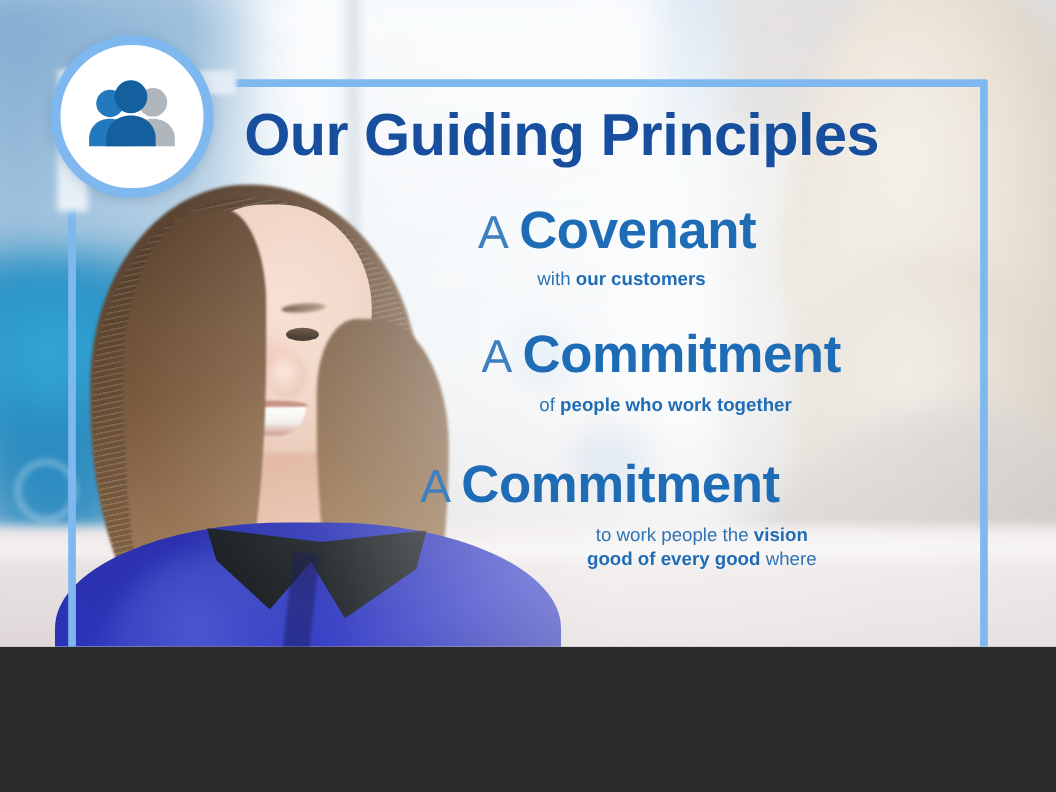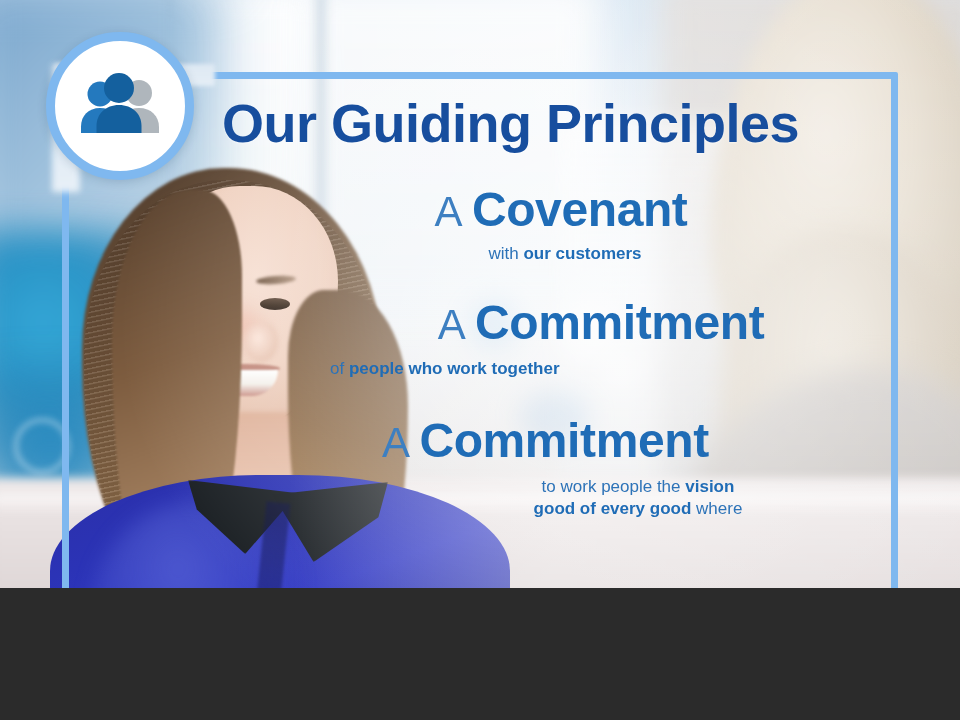--- a/index.html
+++ b/index.html
@@ -342,21 +342,21 @@
     text-align: center;
   }
   .p-sub b { font-weight: 700; color: #1F6CB6; }
 
   
   #block-covenant .p-head { text-align: center; padding-right: 58px; }
   #block-covenant .p-sub  { text-align: center; padding-right: 50px; margin-top: 8px; }
 
   #block-community          { margin-top: 34px; }
   #block-community .p-head  { text-align: center; padding-left: 22px; }
-  #block-community .p-sub   { text-align: left; padding-left: 30px; margin-top: 10px; }
+  #block-community .p-sub   { text-align: center; padding-left: 30px; margin-top: 10px; }
 
   #block-commitment         { margin-top: 36px; }
   #block-commitment .p-head { text-align: left; padding-left: 82px; }
   #block-commitment .p-sub  { text-align: center; padding-left: 96px; margin-top: 10px; }
 </style>
 </head>
 <body>
 
 <div class="stage">
 

